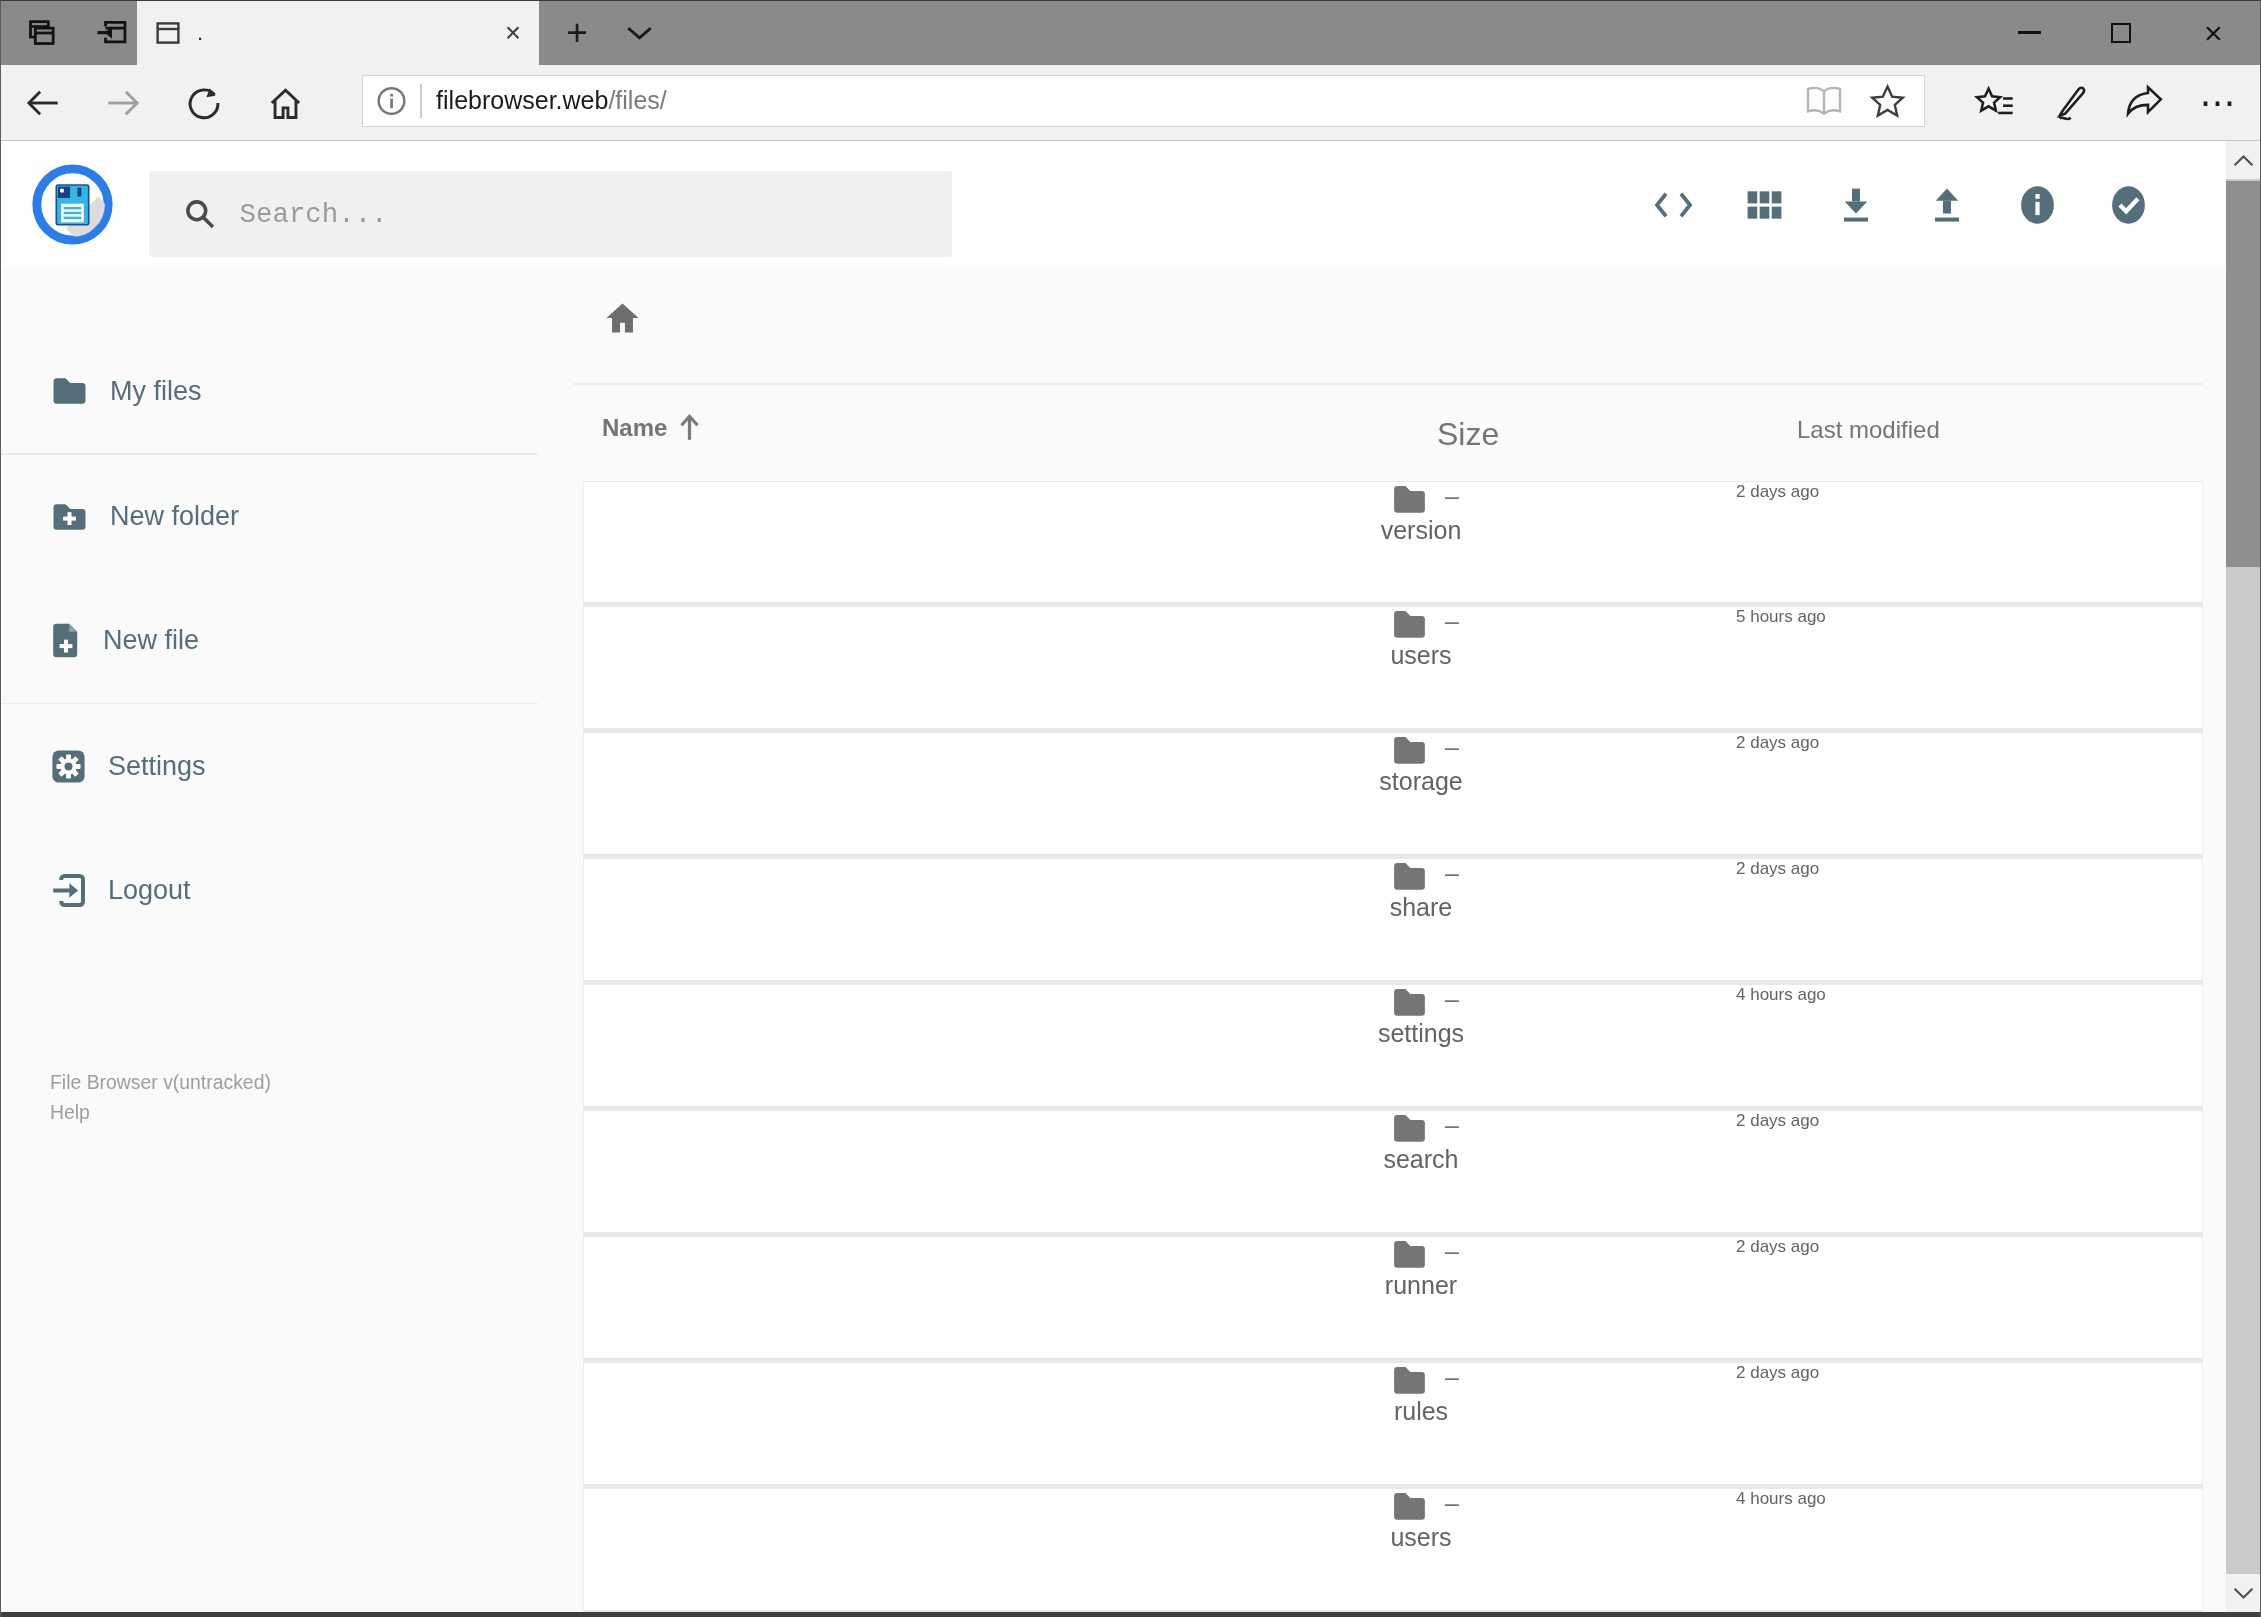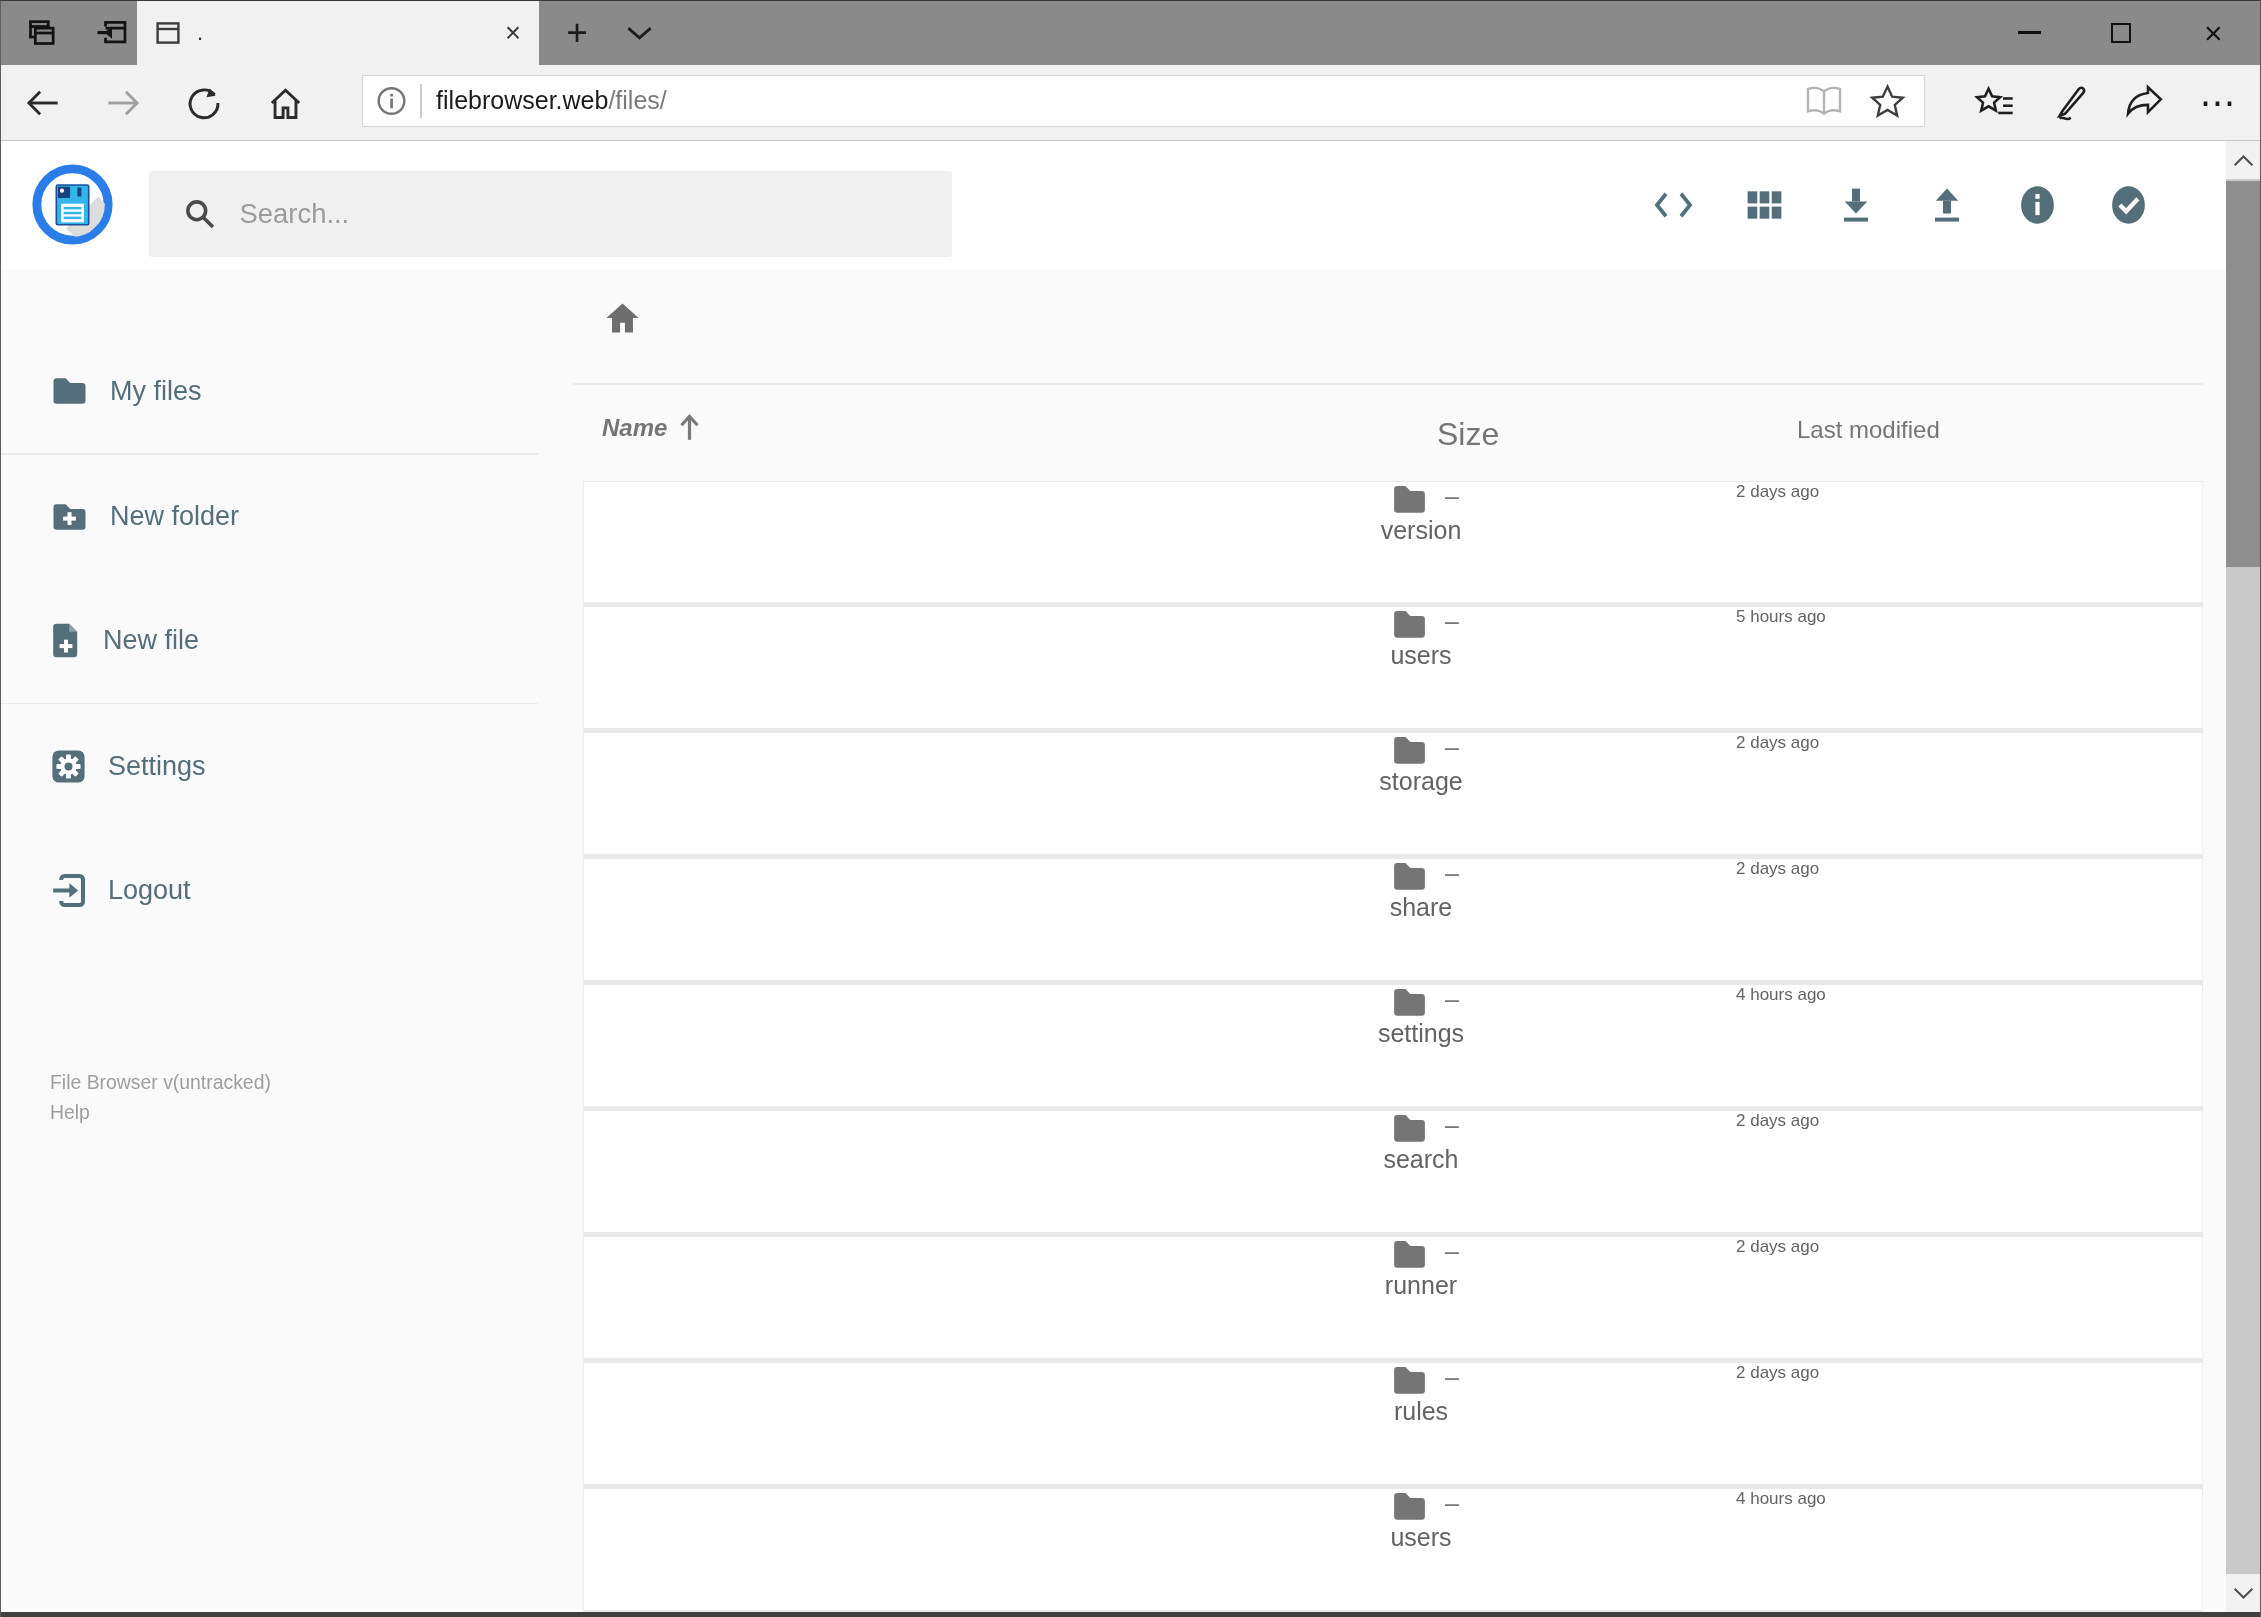--- a/index.html
+++ b/index.html
@@ -39,38 +39,38 @@
   .tool-right { position:absolute; right:16px; top:0; height:75px; display:flex; align-items:center; gap:22.6px; }
   .tool-btn { width:52px; height:52px; display:flex; align-items:center; justify-content:center; }
   .more-glyph { font-size:36px; color:#1c1c1c; letter-spacing:3.2px; }
 
   
   .app { position:absolute; top:141px; left:0; right:0; bottom:4.8px; background:#fafafa; overflow:hidden; }
   .appheader { position:absolute; top:0; left:0; right:35px; height:128px; background:#ffffff; }
   .logo { position:absolute; left:31.5px; top:23.4px; }
   .searchbar { position:absolute; left:149px; top:30px; width:803px; height:86px; background:#f0f0f0; border-radius:3.2px; display:flex; align-items:center; }
   .searchbar svg { margin-left:34px; }
-  .search-input { border:none; outline:none; background:transparent; font-size:27.4px; color:#555; margin-left:22.6px; width:646px; font-family:Liberation Sans, sans-serif; }
+  .search-input { border:none; outline:none; background:transparent; font-size:27.4px; color:#555; margin-left:22.6px; width:646px; font-family:Liberation Mono, monospace; }
   .search-input::placeholder { color:#9b9b9b; opacity:1; }
   .header-actions { position:absolute; right:78px; top:0; height:128px; display:flex; align-items:center; gap:52px; }
   .ha-btn { width:39px; height:39px; display:flex; align-items:center; justify-content:center; }
 
   
   .sidebar { position:absolute; left:0; top:114px; width:538px; bottom:0; }
   .sb-item { height:124px; display:flex; align-items:center; padding-left:50px; cursor:default; }
   .sb-item .lbl { margin-left:21px; font-size:27px; color:#546e7a; }
   .sb-divider { height:1.6px; background:#ececec; }
   .sb-footer { position:absolute; left:50px; top:812px; font-size:19.4px; color:#9e9e9e; line-height:30px; }
 
   
   .main { position:absolute; left:538px; right:35px; top:128px; bottom:0; }
   .breadcrumb { position:absolute; left:66px; top:32px; }
   .crumb-divider { position:absolute; left:35px; right:22.6px; top:114px; height:1.6px; background:#ececec; }
   .listhead { position:absolute; left:0; right:0; top:137px; height:48px; }
-  .col-name { position:absolute; left:64px; top:8px; font-size:24px; font-weight:700; color:#757575; display:flex; align-items:center; gap:11.3px;font-style:italic; }
+  .col-name { position:absolute; left:64px; top:8px; font-size:24px; font-weight:700; color:#757575; display:flex; align-items:center; gap:11.3px; }
   .col-size { position:absolute; left:899px; top:9.7px; font-size:32px; color:#757575; }
   .col-mod  { position:absolute; left:1259px; top:9.7px; font-size:24px; color:#757575; }
   .rows { position:absolute; left:45px; top:212px; width:1620px; }
   .row { position:relative; height:126px; background:#ffffff; border-bottom:5.7px solid #e9e9e9; border-left:0.8px solid #efefef; border-right:0.8px solid #efefef; display:flex; align-items:center; cursor:default;flex-direction:column; }
   .row:first-child { border-top:0.8px solid #e9e9e9; }
   .row-folder { margin-left:32px; }
   .row-name { margin-left:56px; font-size:25px; color:#636363; }
   .row-size { position:absolute; left:861px; font-size:25px; color:#757575; }
   .row-time { position:absolute; left:1152px; font-size:17px; color:#636363; }
 

